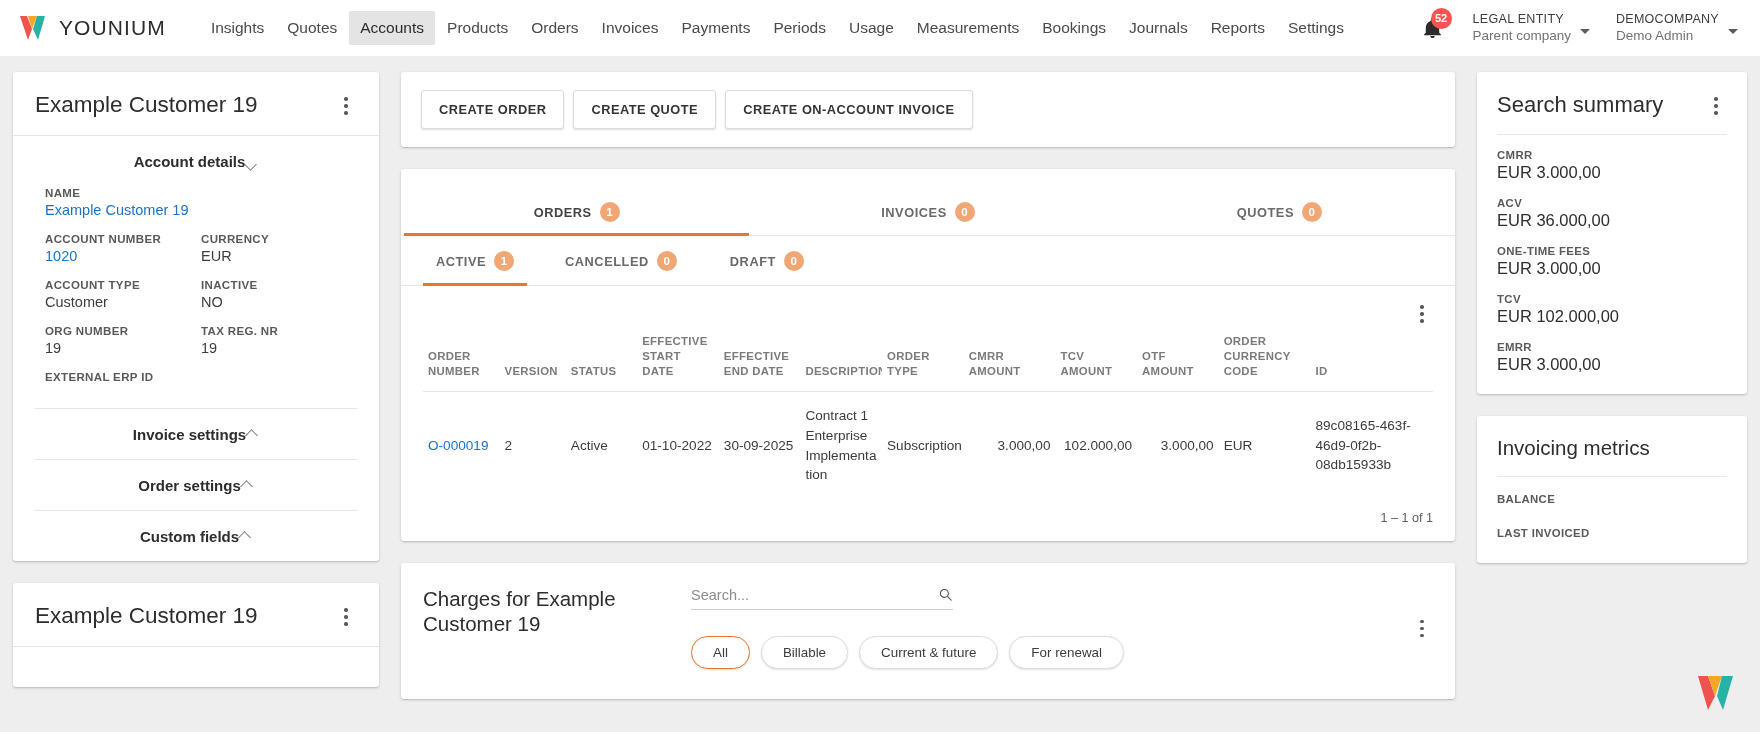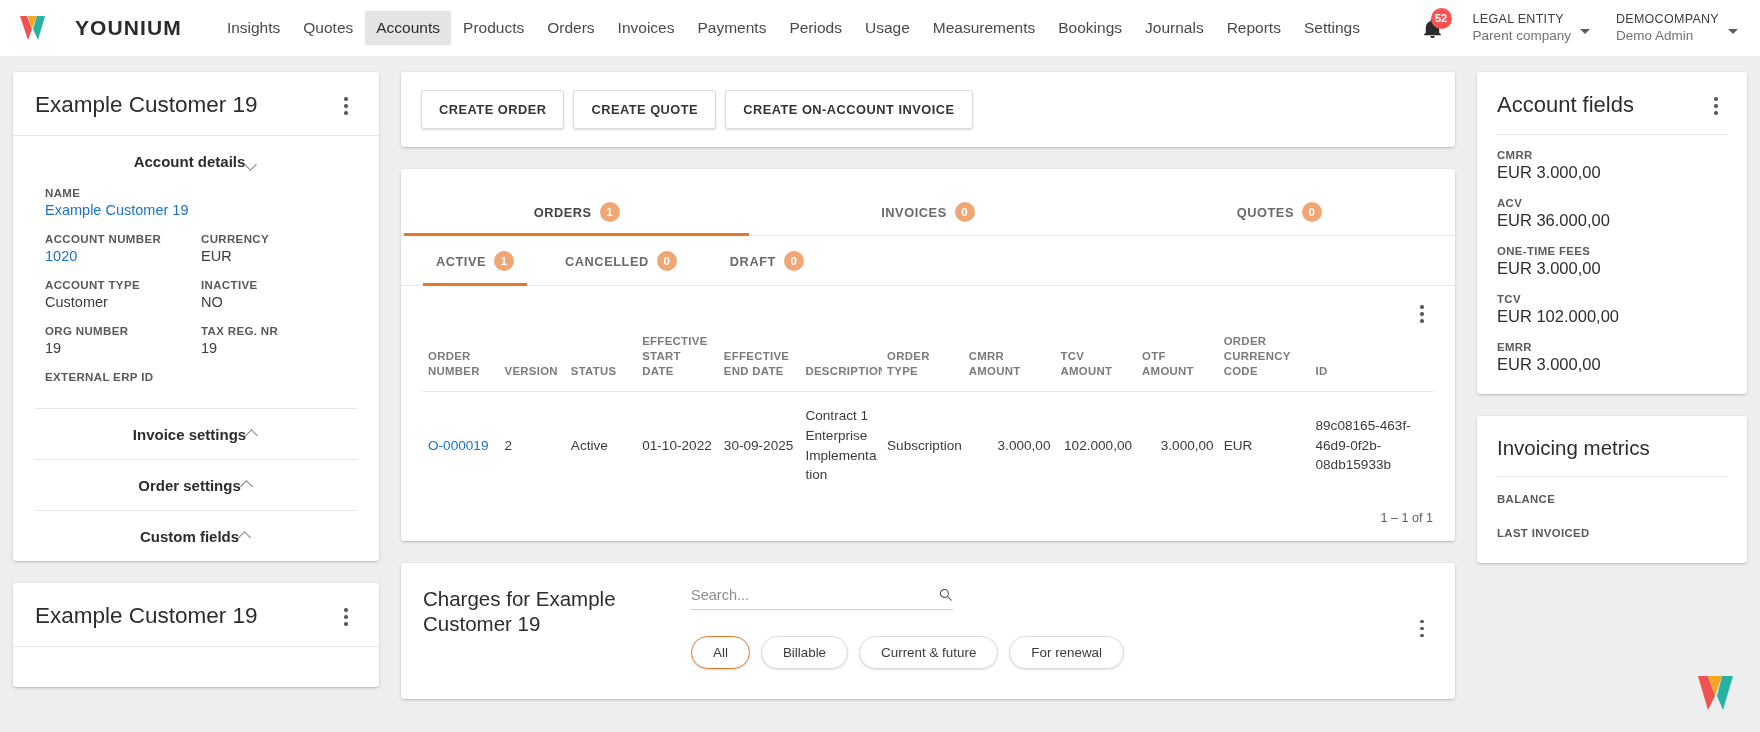--- a/index.html
+++ b/index.html
@@ -13,21 +13,21 @@
 
   
   .topbar {
     height: 56px; background: #ffffff;
     display: flex; align-items: center;
     padding: 0 22px 0 18px;
     position: relative; z-index: 20;
   }
   .logo-wrap { display: flex; align-items: center; gap: 11px; margin-right: 34px; }
   .logo-mark { width: 30px; height: 30px; position: relative; }
-  .logo-text { font-size: 21px; letter-spacing: 1.1px; color: #2b2b2b; font-weight: 700; margin-left: 16px; }
+  .logo-text { font-size: 21px; letter-spacing: 1.1px; color: #2b2b2b; font-weight: 400; }
   .nav-items { display: flex; align-items: center; gap: 1px; }
   .nav-item {
     font-size: 15.5px; color: #4a4a4a; padding: 8px 11px;
     border-radius: 2px; cursor: pointer; white-space: nowrap;
   }
   .nav-item.active { background: #e4e4e4; color: #2b2b2b; }
   .nav-right { margin-left: auto; display: flex; align-items: center; gap: 26px; }
   .bell-wrap { position: relative; width: 26px; height: 30px; cursor: pointer; }
   .badge-count {
     position: absolute; top: -5px; left: 10px;
@@ -483,21 +483,21 @@
             </div>
         </div>
       </div>
       <div style="height:30px"></div>
     </div>
   </div>
 
   <div class="col-right">
     <div class="card">
       <div class="sum-head">
-        <div class="sum-title">Account fields</div>
+        <div class="sum-title">Search summary</div>
         <div class="kebab">
             <i></i>
             <i></i>
             <i></i>
           </div>
       </div>
       <div class="sum-hr"></div>
       <div class="sum-body">
         <div class="sum-item">
           <div class="sum-lab">CMRR</div>

